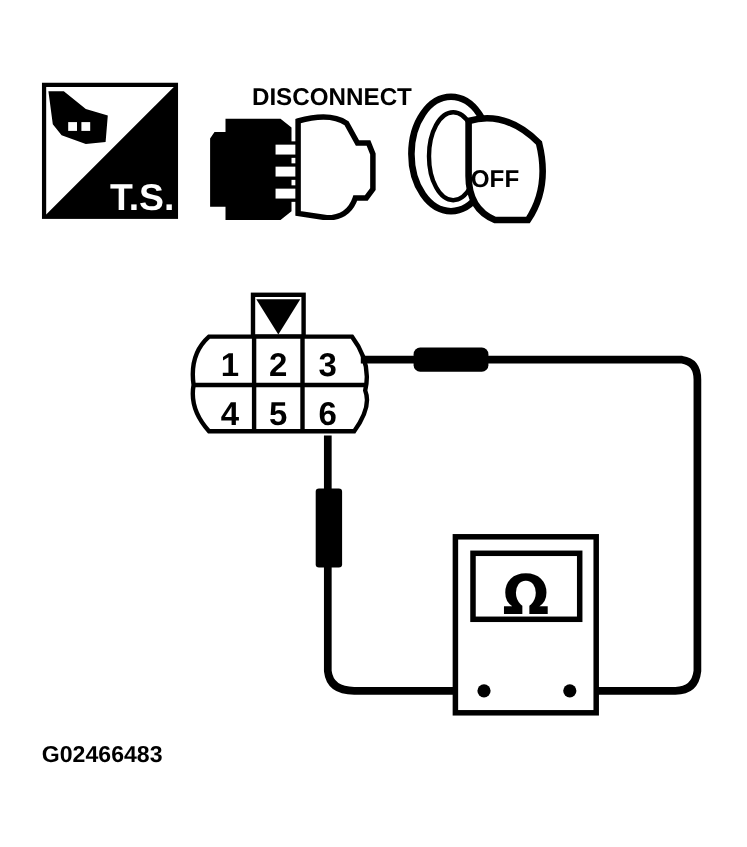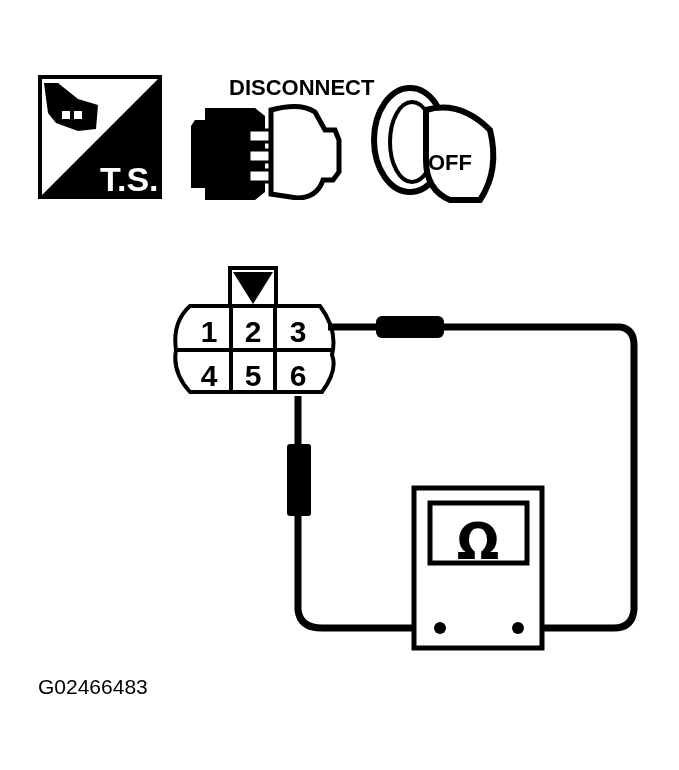--- a/index.html
+++ b/index.html
@@ -4,21 +4,21 @@
 <style>
   html, body { margin: 0; padding: 0; background: #ffffff; }
   body { width: 679px; height: 770px; position: relative; overflow: hidden;
          font-family: "Liberation Sans", sans-serif; color: #000; }
   .abs { position: absolute; }
   .ts-icon { left: 38px; top: 75px; width: 124px; height: 124px; }
   .disconnect-label { left: 190px; top: 75px; font-size: 22px; font-weight: bold; letter-spacing: 0px; margin-left: 39px; }
   .disconnect-icon { left: 185px; top: 100px; width: 160px; height: 100px; }
   .off-icon { left: 370px; top: 80px; width: 135px; height: 130px; }
   .diagram { left: 0; top: 260px; width: 679px; height: 400px; }
-  .figure-id { left: 38px; top: 675px; font-size: 21px; }
+  .figure-id { left: 38px; top: 675px; font-size: 21px; font-weight: bold; }
 </style>
 </head>
 <body>
 
 <svg class="abs ts-icon" viewBox="0 0 124 124">
   <rect x="0" y="0" width="124" height="124" fill="#000"></rect>
   <polygon points="4,4 120,4 4,120" fill="#fff"></polygon>
 
   <g fill="#000">
     <polygon points="6,8 20,8 40,24 60,30 58,54 40,56 18,48 10,38"></polygon>

